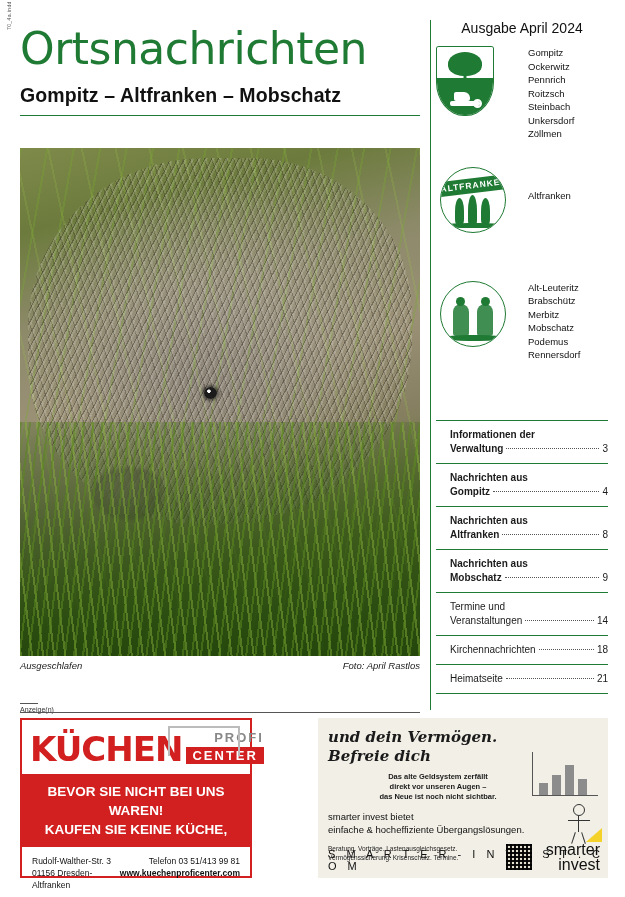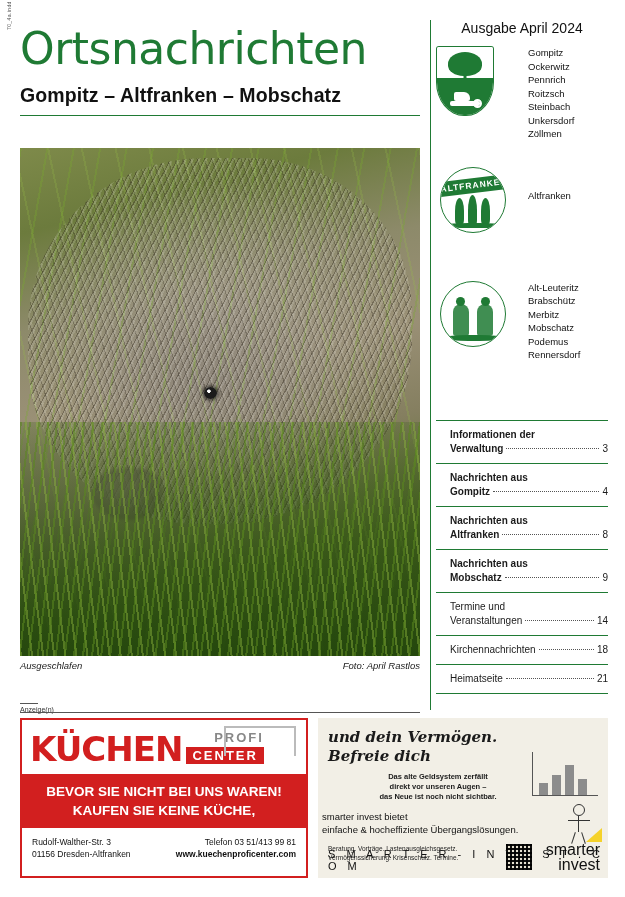--- a/index.html
+++ b/index.html
@@ -221,21 +221,21 @@
   .toc-l2 .lbl { font-weight:bold; }
   .toc-l2.reg .lbl { font-weight:normal; }
   .toc-l2 .dots {
     flex:1; margin:0 3px;
     border-bottom: 1.2px dotted #555; transform: translateY(-3px);
   }
   .toc-l2 .pg { font-weight:normal; }
 
   
   .ad-left {
-    position:absolute; left:20px; top:718px; width:288px; height:160px;
+    position:absolute; left:20px; top:718px; width:232px; height:160px;
     border: 2px solid #d21f1f; background:#fff;
   }
   .ad-left .k1 {
     padding: 10px 8px 4px 8px;
     display:flex; align-items:flex-end; gap:4px;
   }
   .kuechen {
     font-family:"DejaVu Sans", sans-serif;
     font-weight:bold; font-size:34px; color:#d21f1f;
     letter-spacing:-1px; line-height:34px;
@@ -264,21 +264,21 @@
     font-family:"DejaVu Serif", serif;
     font-weight:bold; font-style:italic;
     font-size:15px; line-height:19px; color:#1a1a1a;
     padding: 10px 10px 0 10px;
   }
   .ad-right .sub {
     text-align:center; font-size:7.5px; line-height:10px; color:#1a1a1a;
     padding: 6px 60px 0 10px; font-weight:bold;
   }
   .ad-right .mid {
-    font-size:9.5px; line-height:13px; padding: 8px 10px 0 4px; color:#111;
+    font-size:9.5px; line-height:13px; padding: 8px 10px 0 10px; color:#111;
   }
   .ad-right .small {
     font-size:6.5px; line-height:9px; padding: 8px 10px 0 10px; color:#222;
   }
   .ad-right .brandline {
     position:absolute; left:10px; bottom:6px; font-size:11px; letter-spacing:4px; color:#111;
   }
   .ad-right .logo {
     position:absolute; right:8px; bottom:6px; text-align:right;
     font-size:16px; line-height:15px; color:#111; font-weight:normal;

